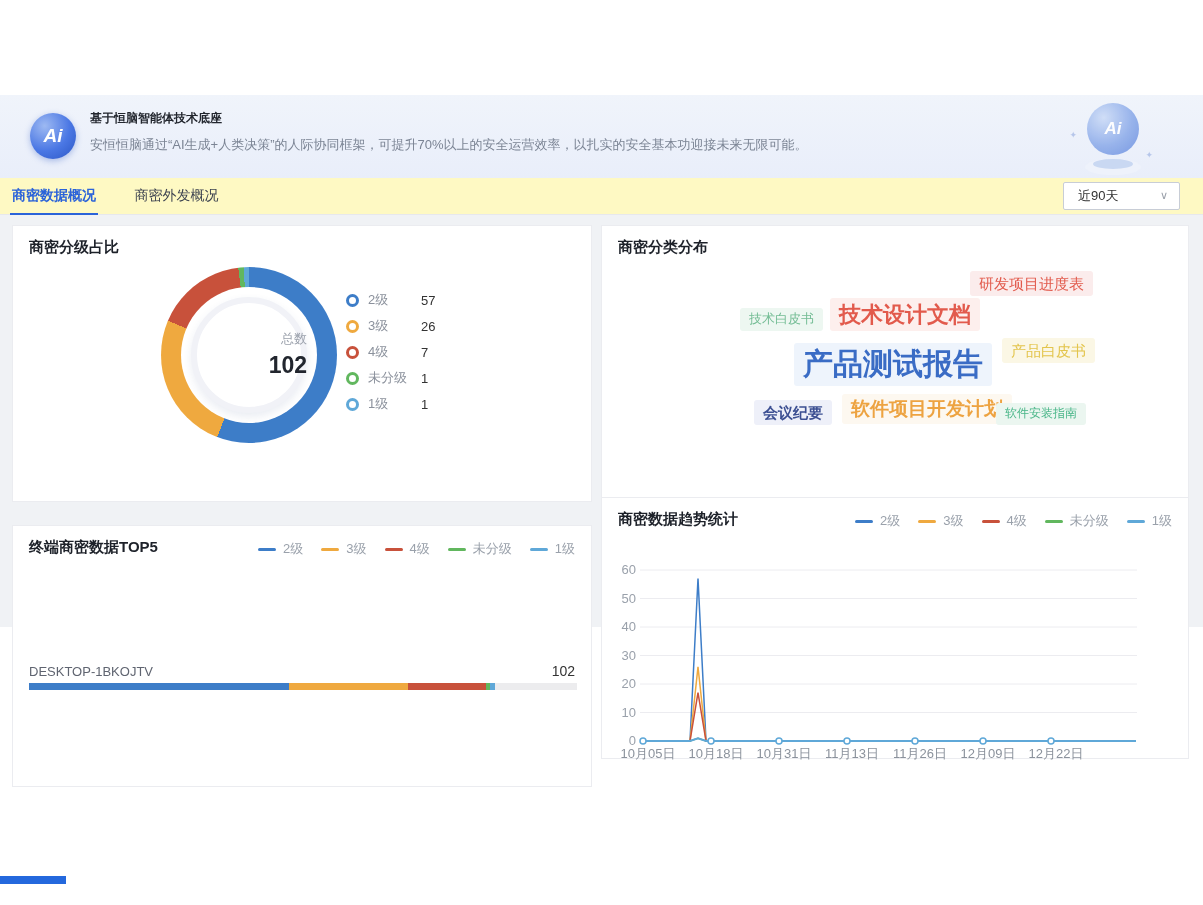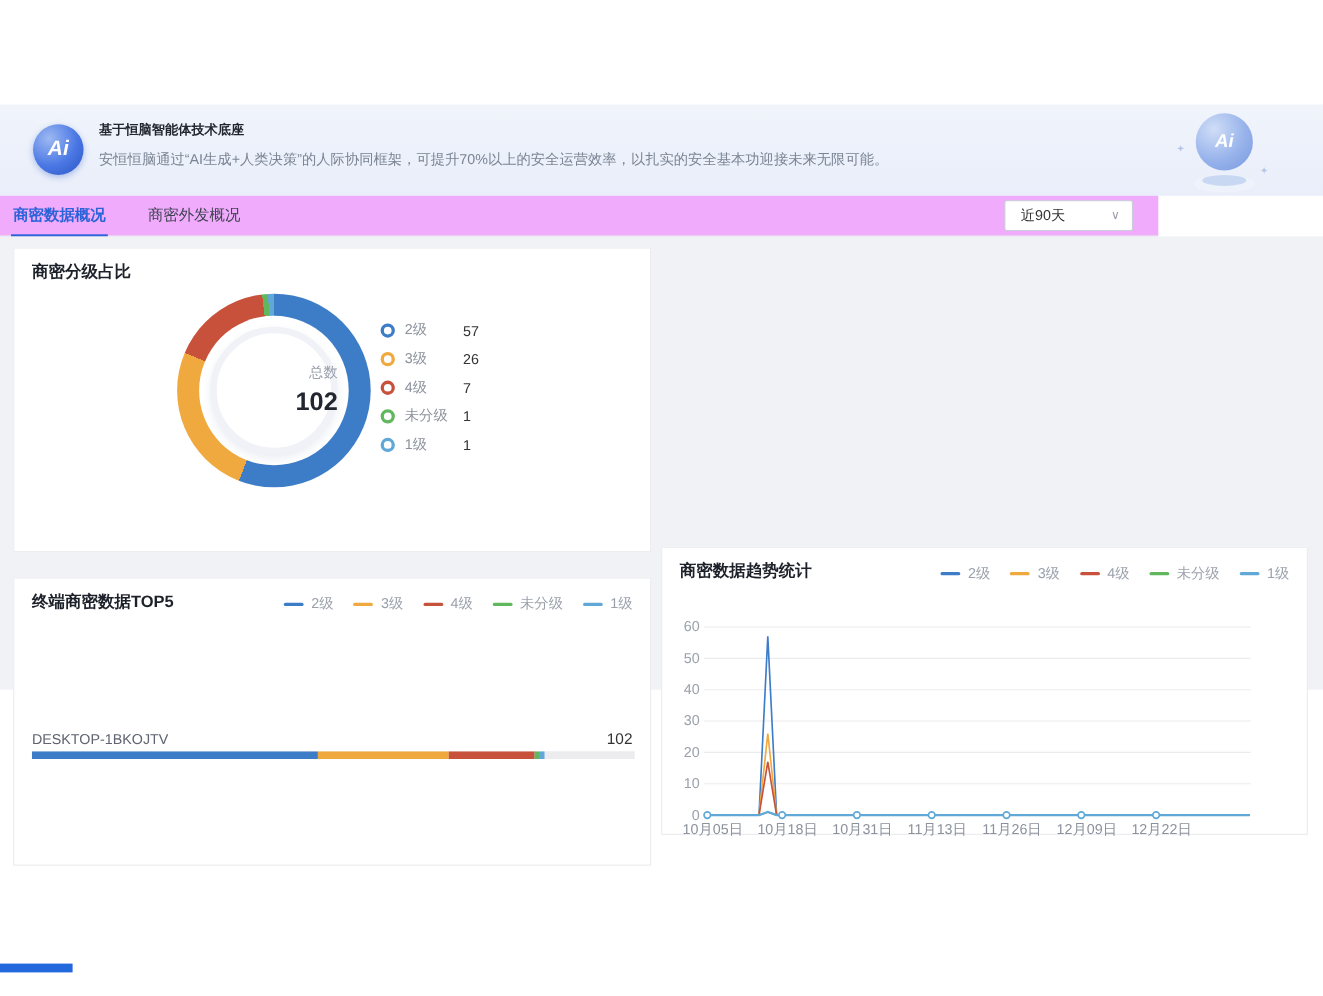--- a/index.html
+++ b/index.html
@@ -25,21 +25,21 @@
   .robot .shadow{position:absolute;left:12px;bottom:6px;width:40px;height:10px;border-radius:50%;background:#c9d8f2;}
   .robot .head{position:absolute;left:6px;top:2px;width:52px;height:52px;border-radius:50%;
     background:radial-gradient(circle at 32% 28%,#cddcf7 0%,#8fadea 55%,#6b8fdf 100%);
     color:#fff;font-weight:bold;font-style:italic;font-size:17px;
     display:flex;align-items:center;justify-content:center;opacity:.9;}
   .sparkle{position:absolute;color:#b6c6ea;font-size:9px;}
   .sp1{right:126px;top:35px;}
   .sp2{right:50px;top:55px;}
 
   
-  .tabbar{position:absolute;left:0;top:83px;width:1053px;height:37px;background:#f0abfc;
+  .tabbar{position:absolute;left:0;top:83px;width:1203px;height:37px;background:#fef9c3;
     border-bottom:1px solid #e7e8ec;box-sizing:border-box;}
   .tab{display:inline-block;margin-left:10px;margin-right:20px;padding:9px 2px 8px 2px;
     font-size:14px;color:#3d4350;cursor:pointer;box-sizing:border-box;height:37px;}
   .tab.active{color:#2b63d9;font-weight:bold;border-bottom:2px solid #2b63d9;}
   .time-select{position:absolute;right:23px;top:4px;width:117px;height:28px;background:#fff;
     border:1px solid #c8cdd6;border-radius:2px;box-sizing:border-box;
     font-size:13px;color:#333;display:flex;align-items:center;padding-left:14px;cursor:pointer;}
   .time-select .chev{position:absolute;right:11px;top:6px;color:#9aa0aa;font-size:11px;}
 
   
@@ -154,20 +154,31 @@
           <span class="val">1</span>
         </div>
         <div class="dlegend-row">
           <span class="ring-marker" style="border-color: rgb(95, 168, 216);"></span>
           <span class="lab">1级</span>
           <span class="val">1</span>
         </div>
       </div>
     </div>
 
+    <div class="panel" id="p2">
+      <div class="panel-title">商密分类分布</div>
+      <div class="cloud-tag t1" style="color: rgb(226, 90, 76); background: rgb(251, 236, 236); font-size: 15px;">研发项目进度表</div>
+      <div class="cloud-tag t2" style="color: rgb(116, 189, 149); background: rgb(237, 247, 241); font-size: 13px;">技术白皮书</div>
+      <div class="cloud-tag t3" style="color: rgb(226, 90, 76); background: rgb(253, 239, 237); font-size: 22px;">技术设计文档</div>
+      <div class="cloud-tag t4" style="color: rgb(58, 108, 197); background: rgb(238, 244, 252); font-size: 30px;">产品测试报告</div>
+      <div class="cloud-tag t5" style="color: rgb(227, 197, 77); background: rgb(251, 247, 229); font-size: 15px;">产品白皮书</div>
+      <div class="cloud-tag t6" style="color: rgb(60, 79, 146); background: rgb(238, 240, 249); font-size: 15px;">会议纪要</div>
+      <div class="cloud-tag t7" style="color: rgb(237, 163, 65); background: rgb(253, 248, 240); font-size: 19px;">软件项目开发计划</div>
+      <div class="cloud-tag t8" style="color: rgb(73, 182, 136); background: rgb(235, 246, 240); font-size: 12px;">软件安装指南</div>
+    </div>
 
     <div class="panel" id="p3">
       <div class="panel-title">终端商密数据TOP5</div>
       <div class="line-legend">
         <span class="item">
             <span class="dash-marker" style="background: rgb(61, 125, 200);"></span>
             <span class="lab">2级</span>
           </span>
         <span class="item">
             <span class="dash-marker" style="background: rgb(239, 169, 63);"></span>

